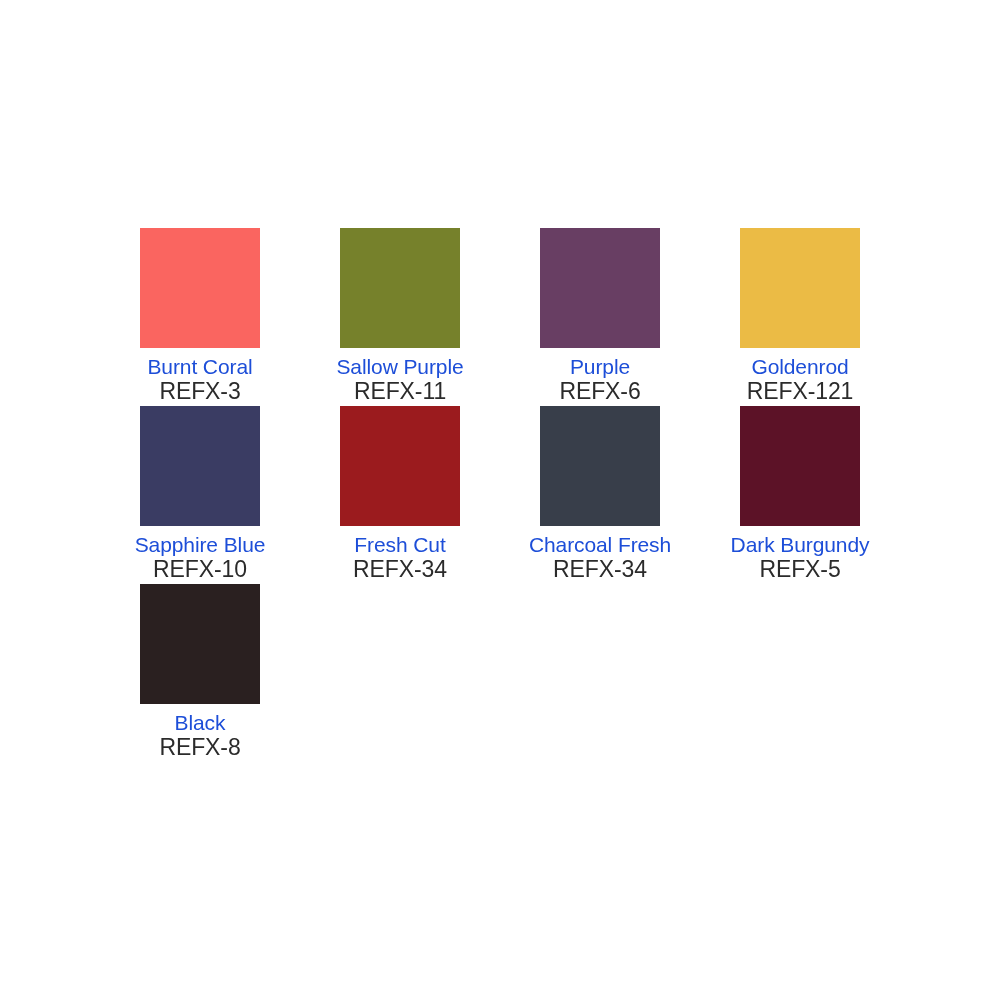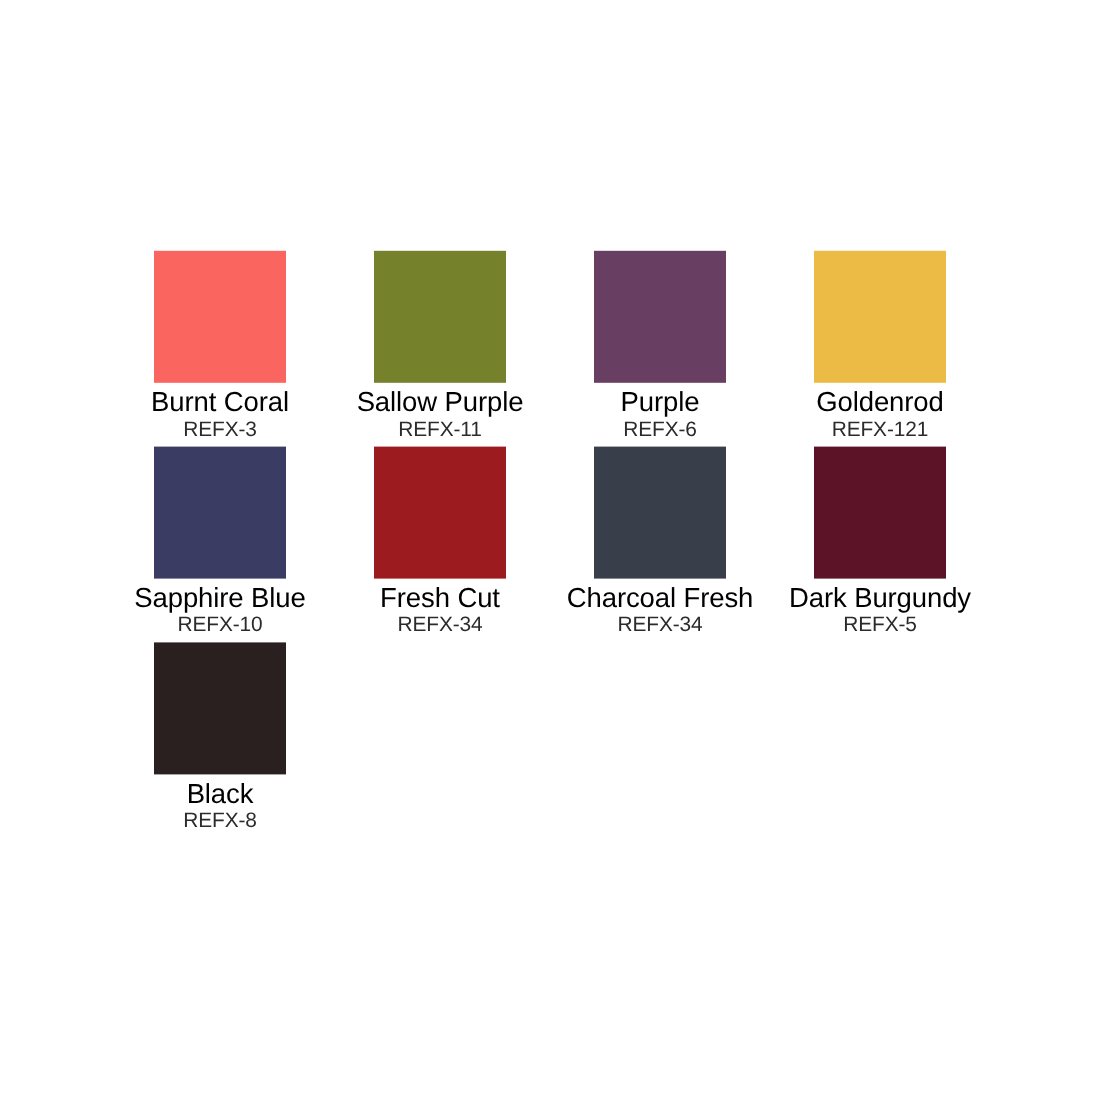--- a/index.html
+++ b/index.html
@@ -46,32 +46,32 @@
   .swatch-chip {
     width: 120px;
     height: 120px;
     display: block;
     background: #CCCCCC;
     flex: none;
   }
 
   .swatch-name {
     margin-top: 5px;
-    font-size: 25px;
+    font-size: 21px;
     line-height: 27px;
     font-weight: 400;
-    color: #000000;
+    color: #1d4ed8;
     text-align: center;
     white-space: nowrap;
     letter-spacing: -0.1px;
   }
 
   .swatch-code {
     margin-top: 0px;
-    font-size: 19px;
+    font-size: 23px;
     line-height: 22px;
     font-weight: 400;
     color: #2B2B2B;
     text-align: center;
     white-space: nowrap;
     letter-spacing: -0.1px;
   }
 </style>
 </head>
 <body style="background: rgb(255, 255, 255);">

